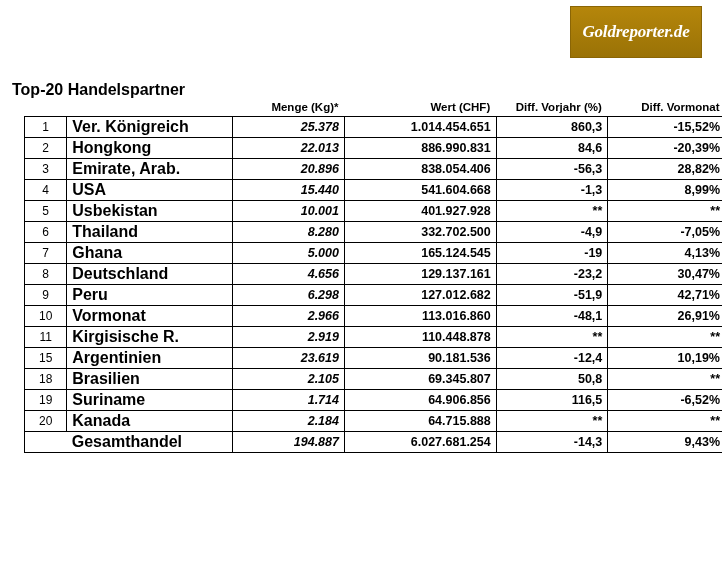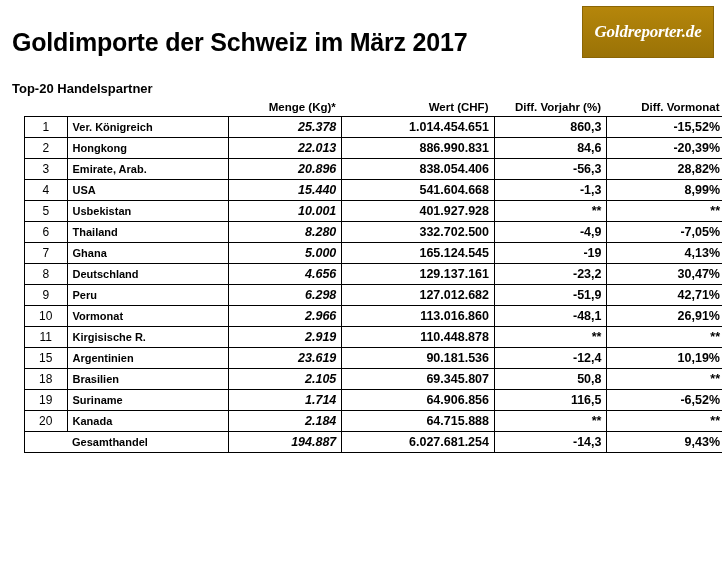--- a/index.html
+++ b/index.html
@@ -16,21 +16,21 @@
   }
   .page {
     position: relative;
     width: 722px;
     height: 561px;
     box-sizing: border-box;
   }
   .logo {
     position: absolute;
     top: 6px;
-    right: 8px;
+    right: 20px;
     width: 130px;
     height: 50px;
     background: #a67c00;
     background: linear-gradient(#b5860b, #9a7206);
     border: 1px solid #8a6505;
     display: flex;
     align-items: center;
     justify-content: center;
   }
   .logo-text {
@@ -48,21 +48,21 @@
     top: 28px;
     font-size: 25px;
     font-weight: bold;
     letter-spacing: -0.2px;
     white-space: nowrap;
   }
   .subtitle {
     position: absolute;
     left: 12px;
     top: 81px;
-    font-size: 13px;
+    font-size: 16px;
     font-weight: bold;
   }
   table.data {
     position: absolute;
     left: 24px;
     top: 100px;
     width: 702px;
     border-collapse: collapse;
     font-size: 12.5px;
   }
@@ -86,21 +86,21 @@
   td.rank {
     width: 34px;
     text-align: center;
     font-weight: normal;
     font-size: 12px;
   }
   td.country {
     width: 160px;
     text-align: left;
     font-weight: bold;
-    font-size: 11px;
+    font-size: 16px;
   }
   td.num {
     text-align: right;
     font-weight: bold;
     font-size: 12.5px;
   }
   td.menge { width: 110px; font-style: italic; }
   td.wert { width: 150px; }
   td.diffj { width: 110px; }
   td.diffm { width: 115px; }
@@ -121,21 +121,20 @@
 </style>
 </head>
 <body>
 
 <div class="page">
 
   <div class="logo">
     <span class="logo-text">Goldreporter.de</span>
   </div>
 
-  <div class="title">Goldimporte der Schweiz im März 2017</div>
   <div class="subtitle">Top-20 Handelspartner</div>
 
   <table class="data">
     <thead>
       <tr>
         <th class="blank"></th>
         <th class="blank"></th>
         <th class="col-menge">Menge (Kg)*</th>
         <th class="col-wert">Wert (CHF)</th>
         <th class="col-diffj">Diff. Vorjahr (%)</th>

